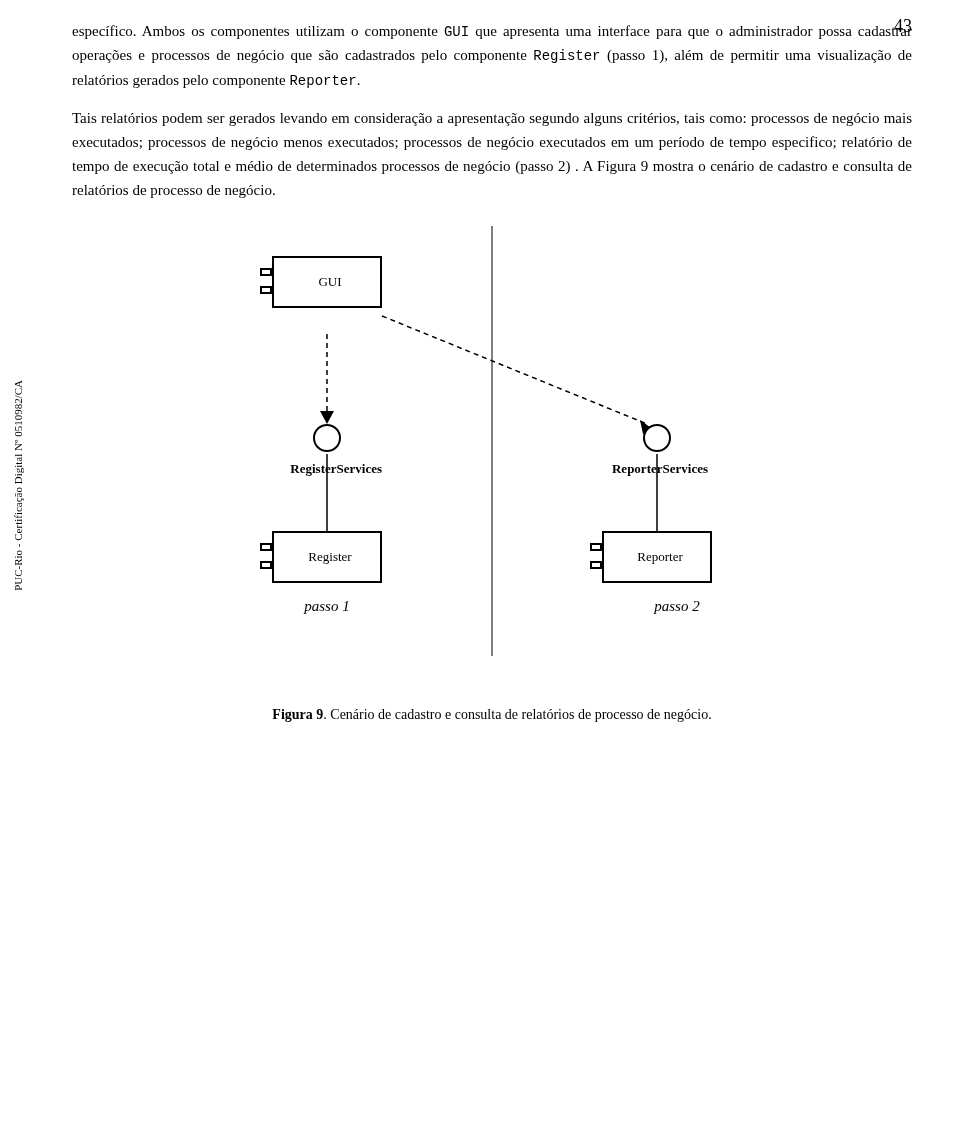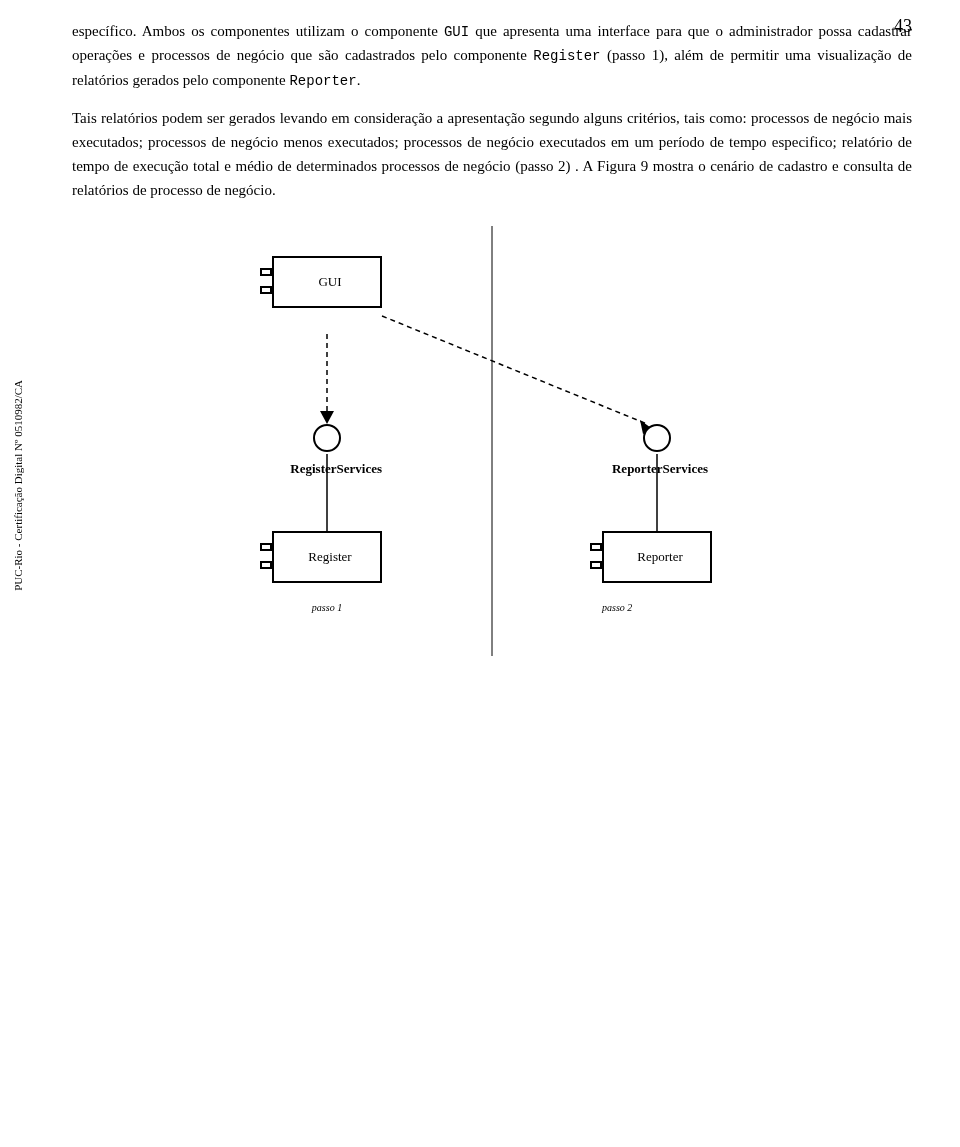--- a/index.html
+++ b/index.html
@@ -97,21 +97,21 @@
     
     .interface-circle {
       width: 28px;
       height: 28px;
       border-radius: 50%;
       border: 2px solid #000;
       background: #fff;
     }
 
     .passo-label {
-      font-size: 10px;
+      font-size: 15px;
       margin-top: 10px;
       font-style: italic;
     }
 
     .figure-caption {
       margin-top: 18px;
       text-align: center;
       font-size: 14px;
     }
 
@@ -197,21 +197,24 @@
       </div>
 
       <div style="position:absolute; left:440px; top:305px;">
         <div class="component-box sub-box">
           <div class="tab top"></div>
           <div class="tab bottom"></div>
           <span class="comp-label">Reporter</span>
         </div>
       </div>
 
-      <div style="position:absolute; left:440px; top:368px; width:110px; text-align:left;">
+      <div style="position:absolute; left:460px; top:368px; width:110px; text-align:center;">
         <span class="passo-label">passo 2</span>
       </div>
 
     </div>
   </div>
 
+  <p class="figure-caption">
+    <strong>Figura 9</strong><span>. Cenário de cadastro e consulta de relatórios de processo de negócio.</span>
+  </p>
 
 </div>
 
 </body></html>

